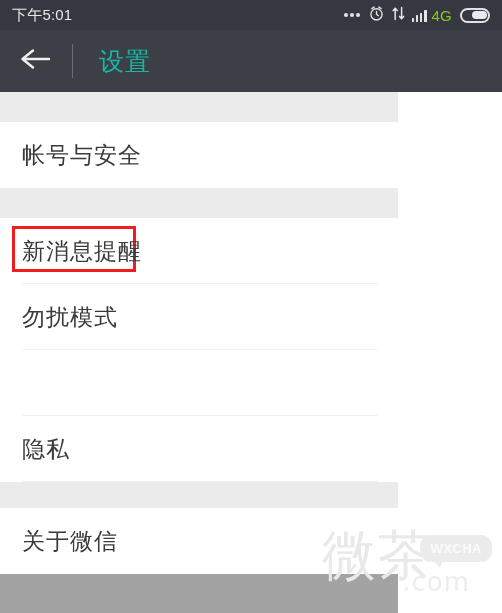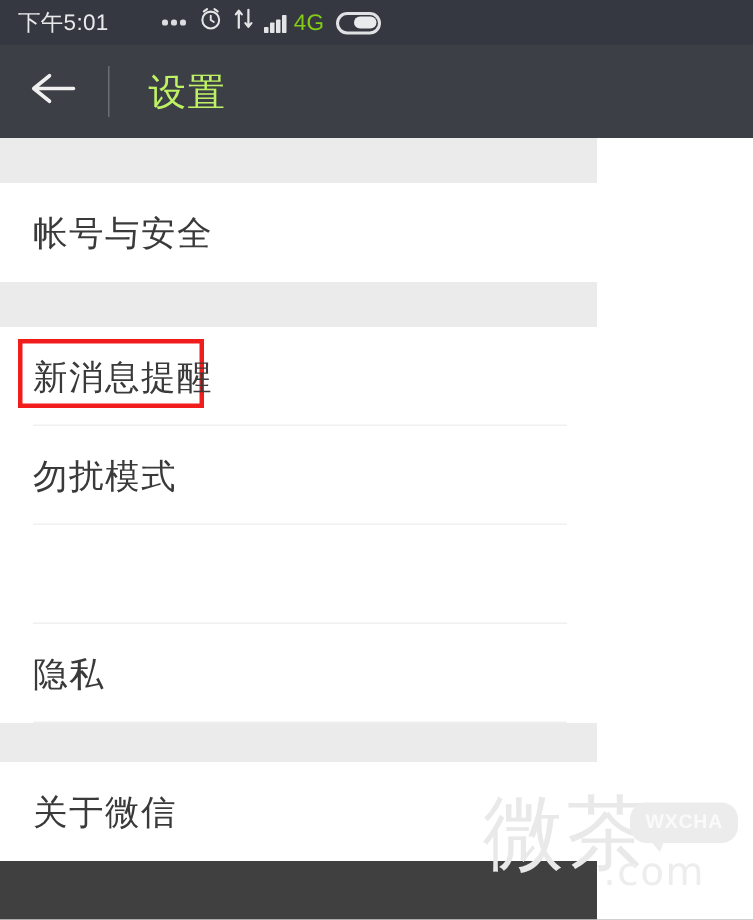--- a/index.html
+++ b/index.html
@@ -24,24 +24,23 @@
 
   
   .status-bar {
     position: absolute;
     top: 0; left: 0;
     width: 502px;
     height: 30px;
     background: #353840;
     display: flex;
     align-items: center;
-    justify-content: flex-start;
+    justify-content: space-between;
     padding: 0 12px;
     box-sizing: border-box;
-    gap: 36px;
   }
   .status-time {
     color: #e8e9ea;
     font-size: 15px;
     letter-spacing: 0.2px;
     white-space: nowrap;
   }
   .status-right {
     display: flex;
     align-items: center;
@@ -118,34 +117,34 @@
     align-items: center;
     justify-content: center;
     cursor: pointer;
   }
   .nav-divider {
     width: 1px;
     height: 34px;
     background: #6b6e74;
   }
   .nav-title {
-    color: #bef264;
+    color: #14b8a6;
     font-size: 25px;
     margin-left: 26px;
     letter-spacing: 1px;
     font-weight: 400;
   }
 
   
   .content {
     position: absolute;
     top: 92px; left: 0;
     width: 398px;
     height: 521px;
-    background: #404040;
+    background: #a3a3a3;
     overflow: hidden;
   }
   .gap {
     background: #ebebeb;
     width: 100%;
   }
   .gap.g1 { height: 30px; }
   .gap.g2 { height: 30px; }
   .gap.g3 { height: 26px; }
 

